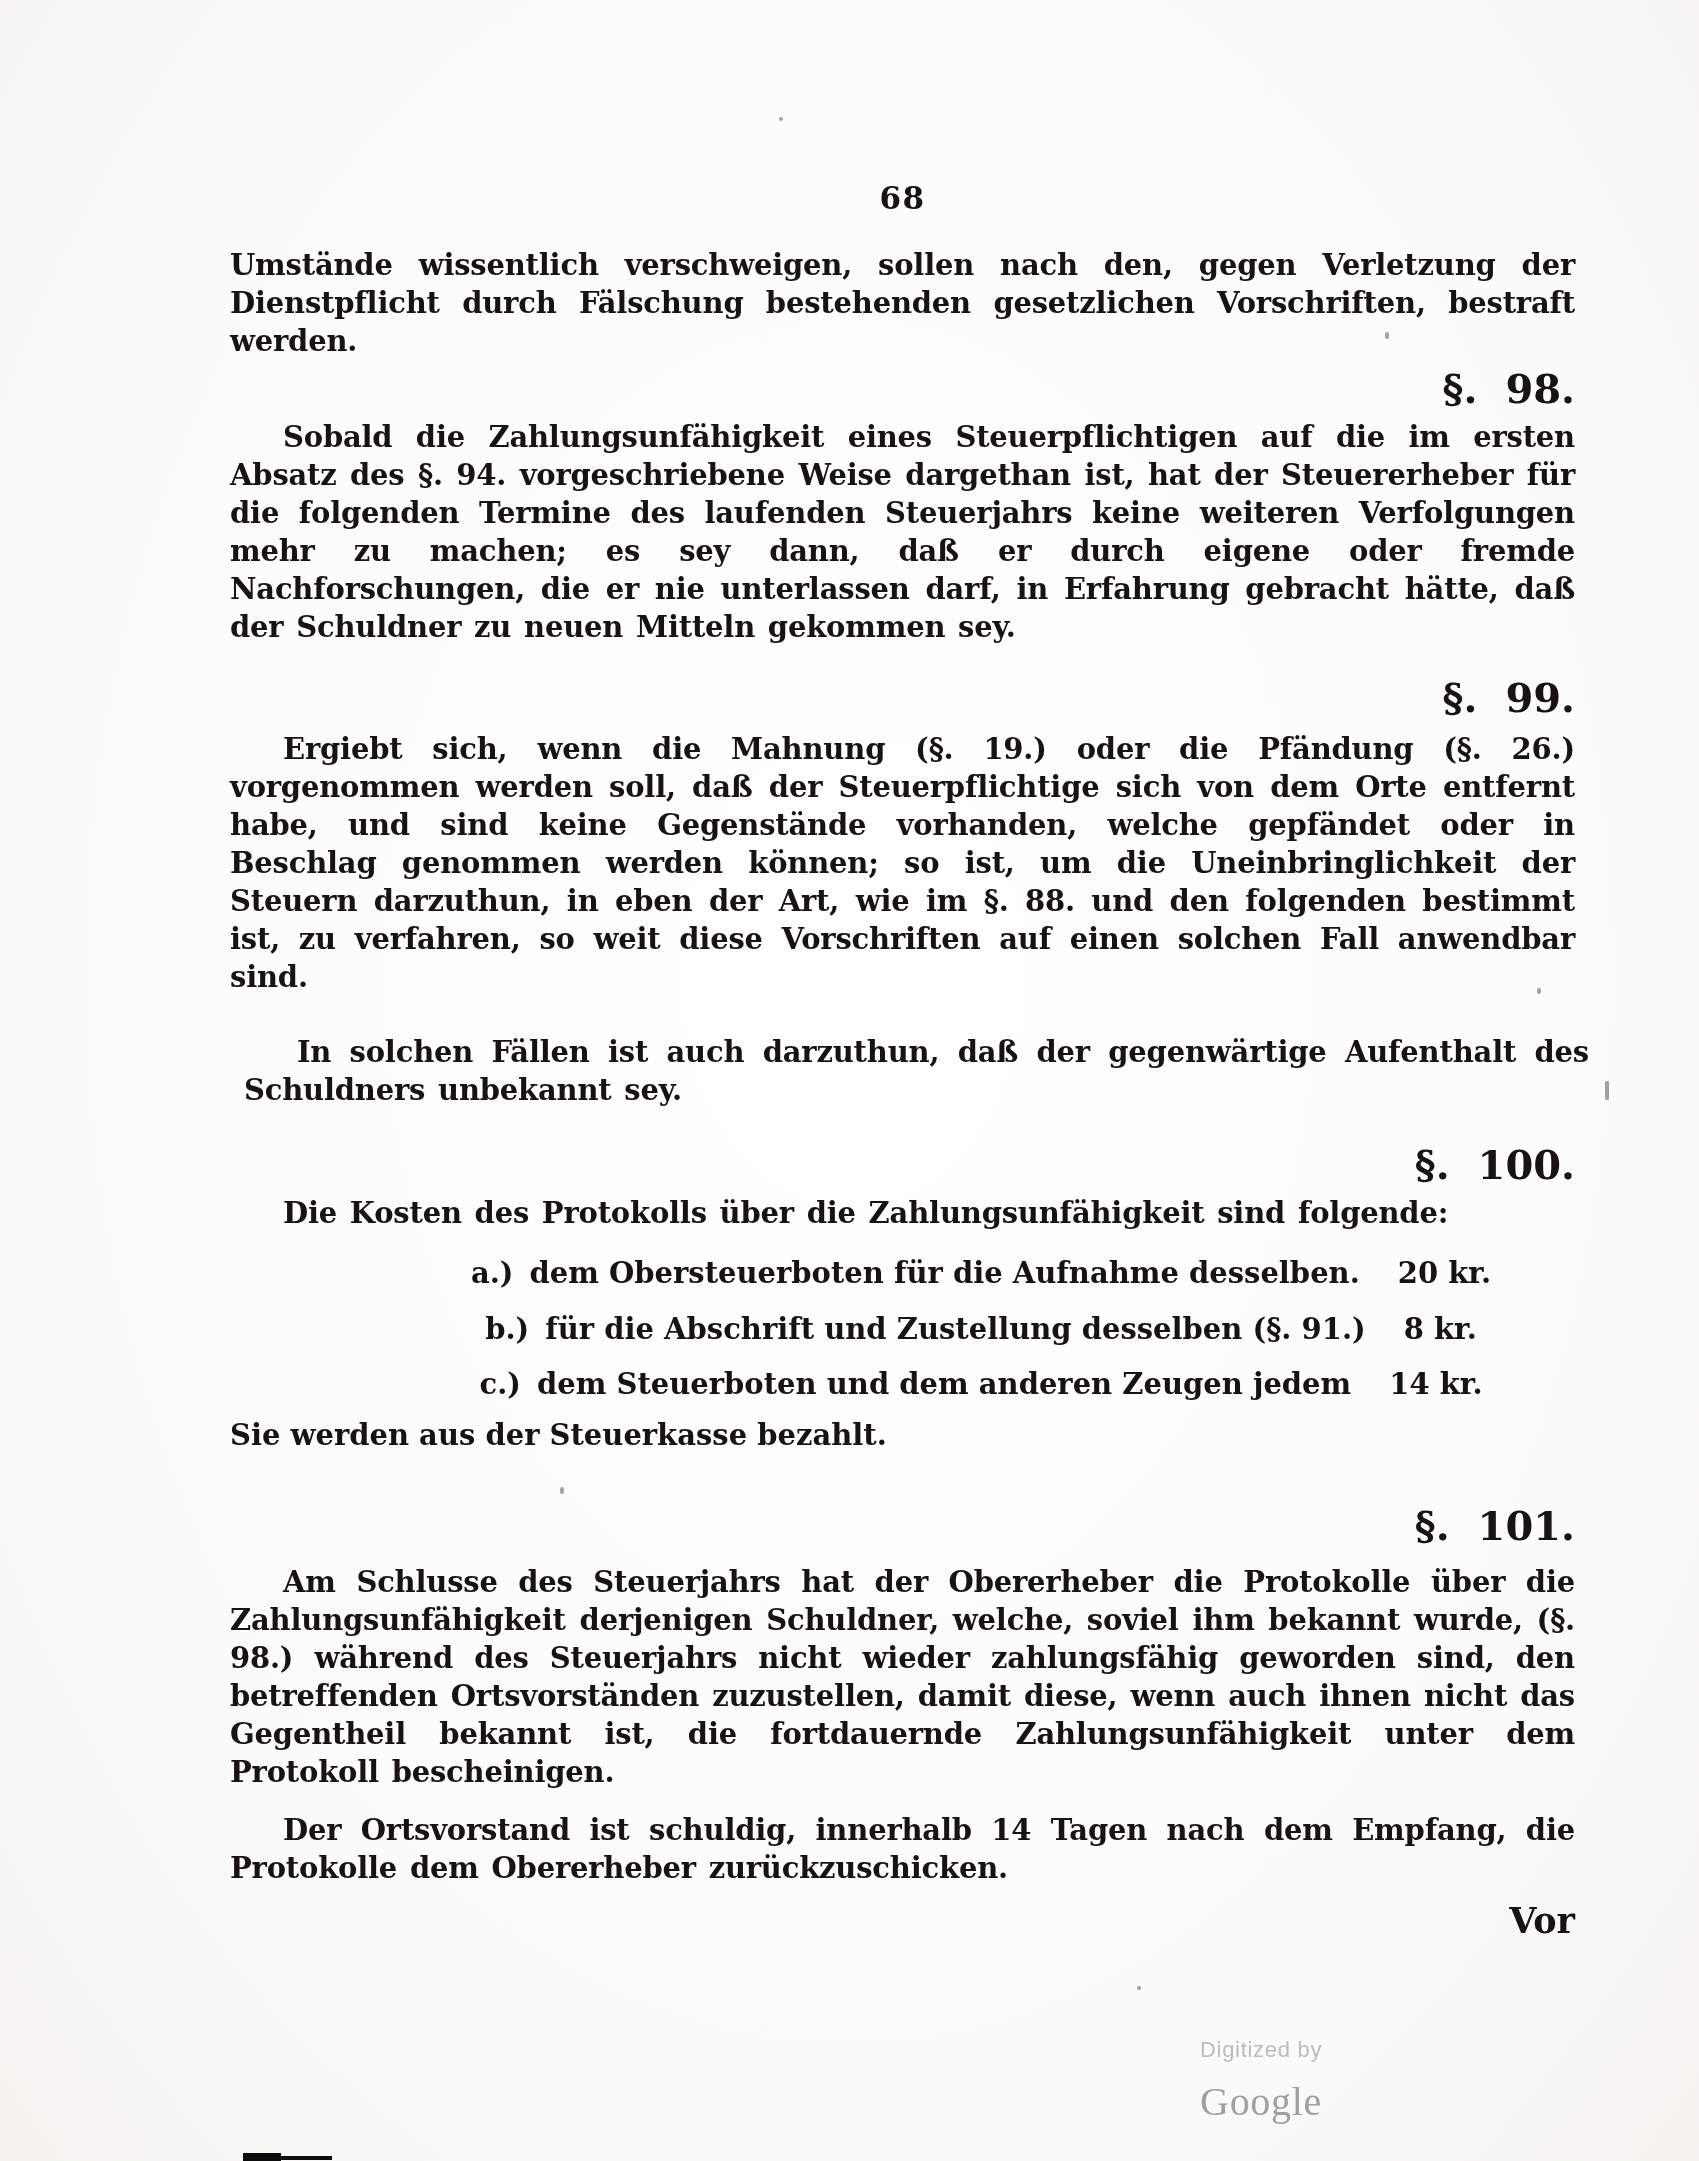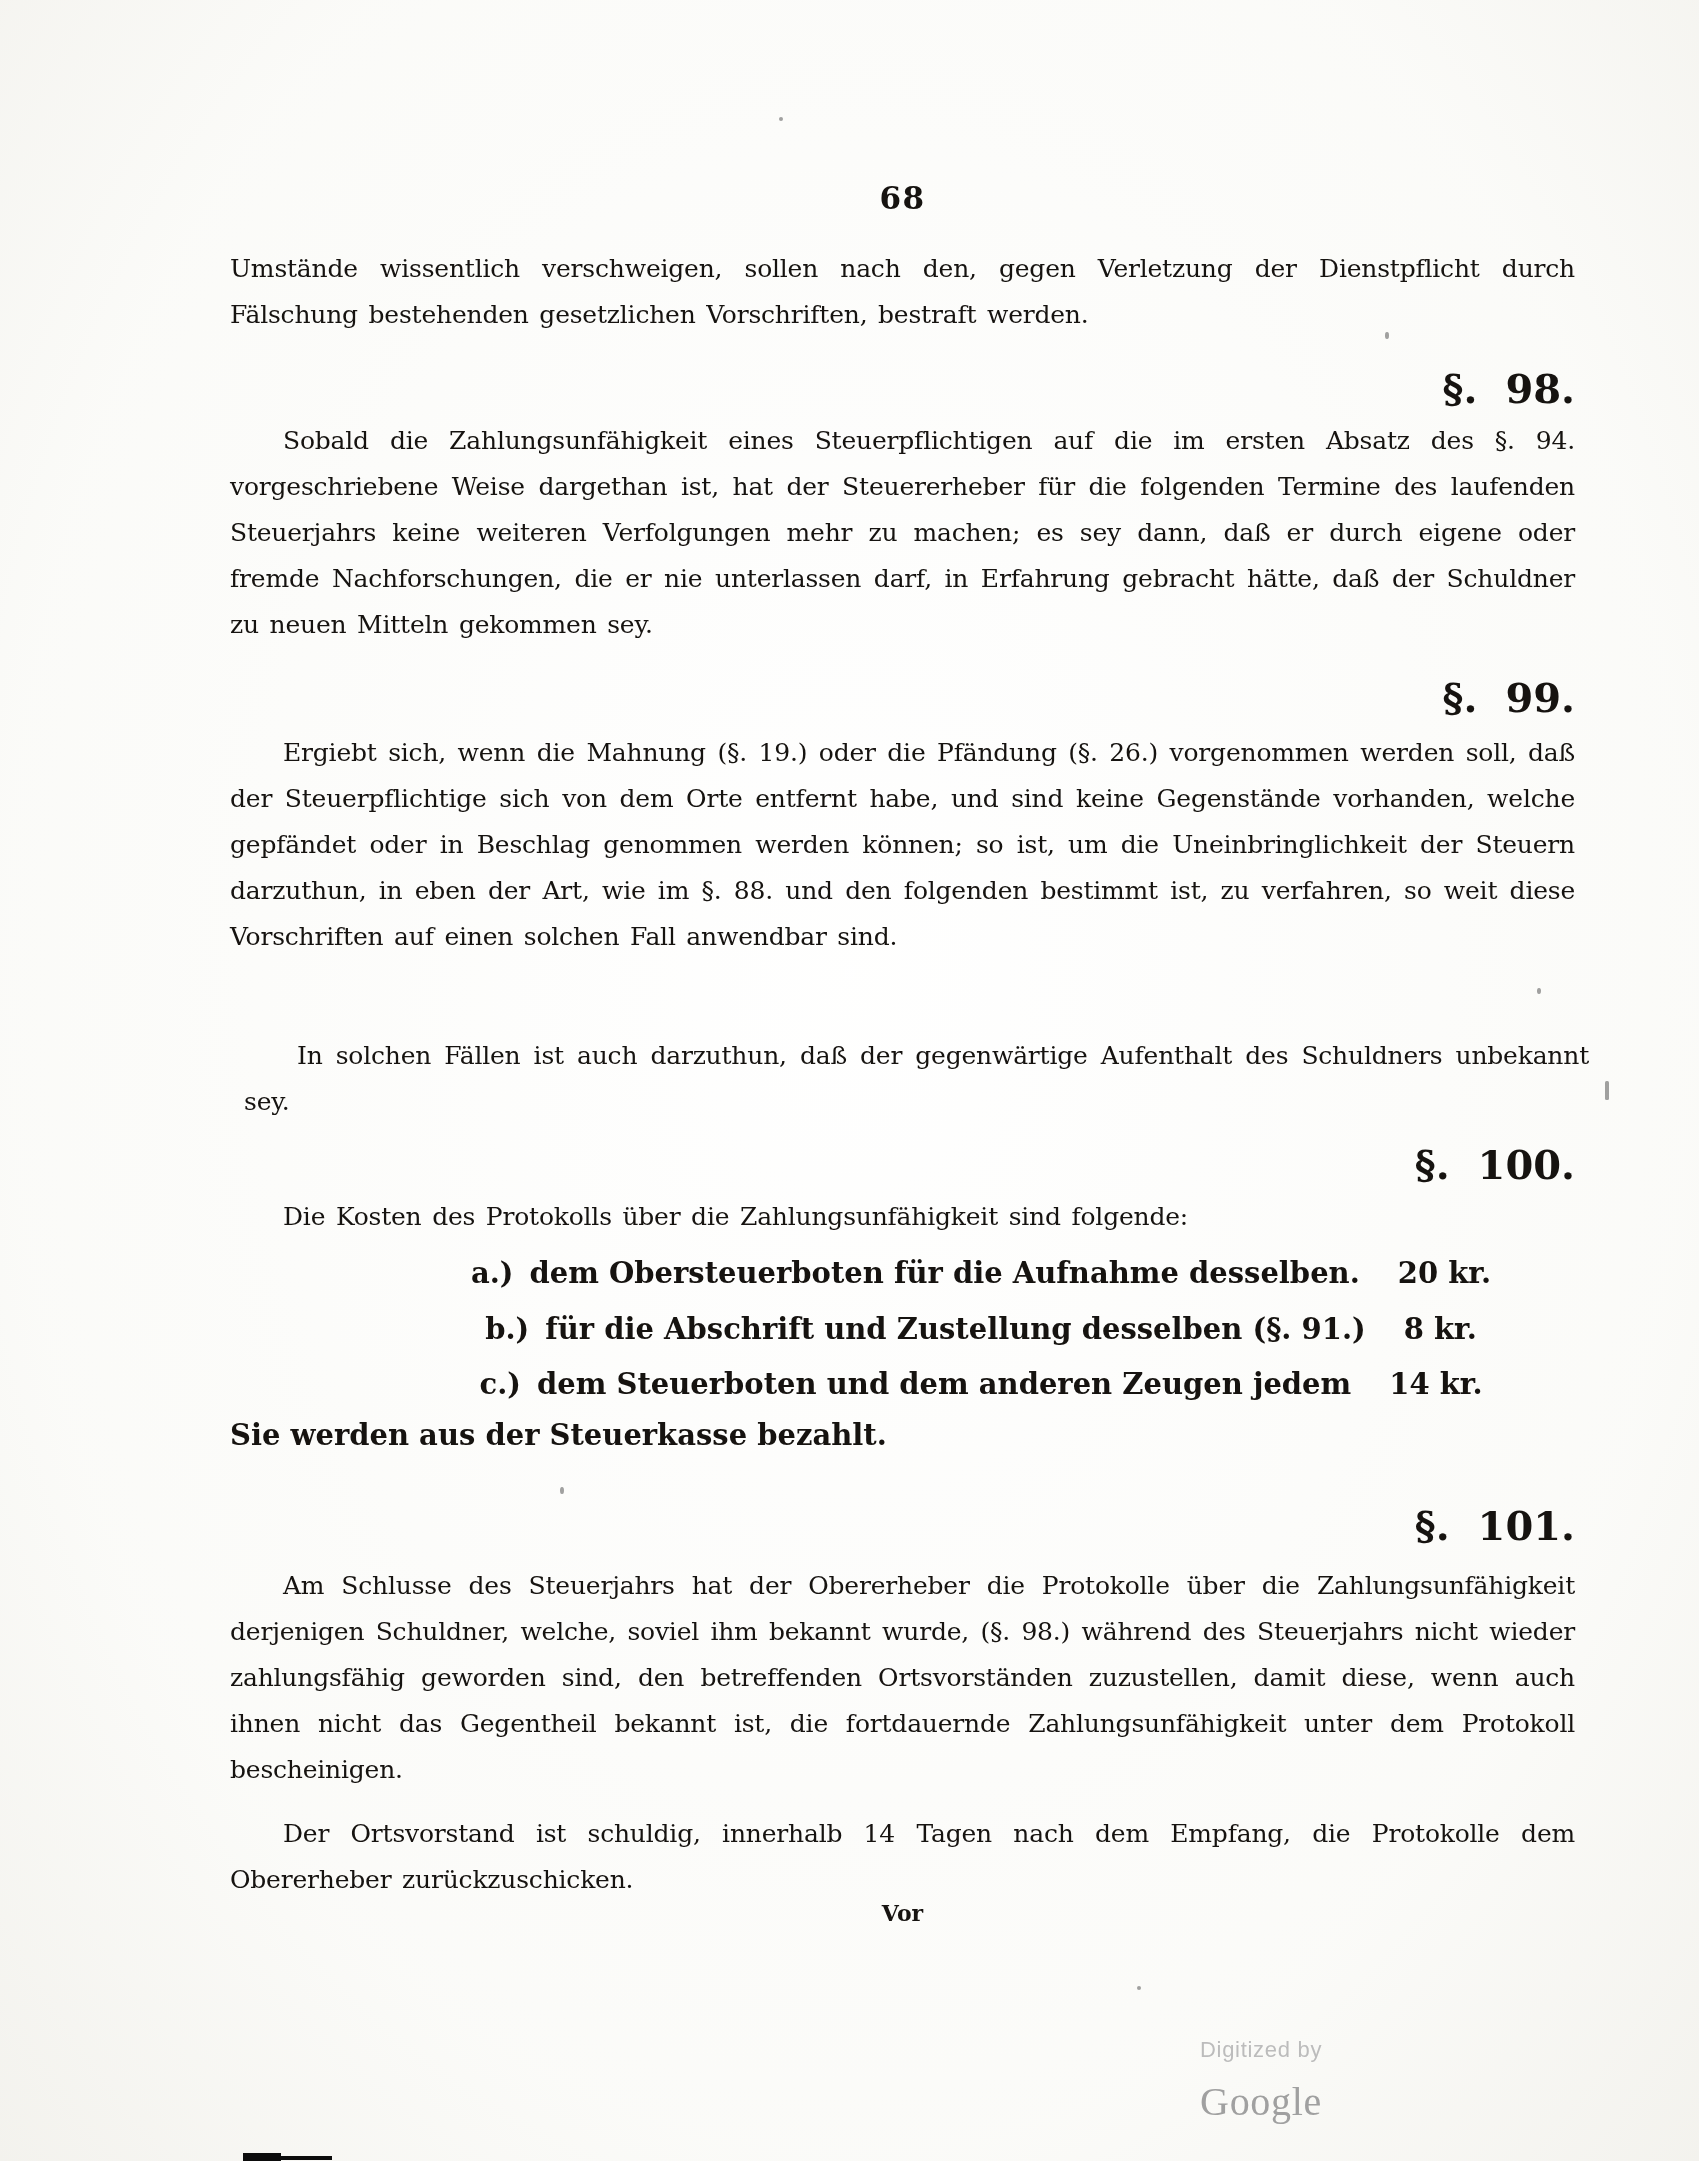--- a/index.html
+++ b/index.html
@@ -17,23 +17,23 @@
     inset: 0;
     background:
       radial-gradient(ellipse at 50% 45%, rgba(255,255,255,0.9) 0%, rgba(250,250,247,0.6) 70%, rgba(242,241,236,0.9) 100%);
   }
   .blk {
     position: absolute;
     left: 230px;
     width: 1345px;
   }
   .para {
-    font-size: 25px;
-    line-height: 46px;
-    font-weight: normal;
+    font-size: 29px;
+    line-height: 38px;
+    font-weight: bold;
     text-align: justify;
     letter-spacing: -0.2px;
     word-spacing: 2.9px;
   }
   .indent { text-indent: 53px; }
   .page-number {
     text-align: center;
     font-size: 31px;
     font-weight: bold;
     letter-spacing: 1.5px;
@@ -59,22 +59,22 @@
   .cost-item .price { margin-left: 38px; }
   .closing {
     font-size: 29px;
     line-height: 46px;
     font-weight: bold;
   }
   .catchword {
     position: absolute;
     left: 230px;
     width: 1345px;
-    text-align: center;
-    font-size: 22px;
+    text-align: right;
+    font-size: 35px;
     font-weight: bold;
   }
   .watermark {
     position: absolute;
     top: 2037px;
     left: 1200px;
     display: flex;
     align-items: center;
     gap: 14.6px;
     user-select: none;

